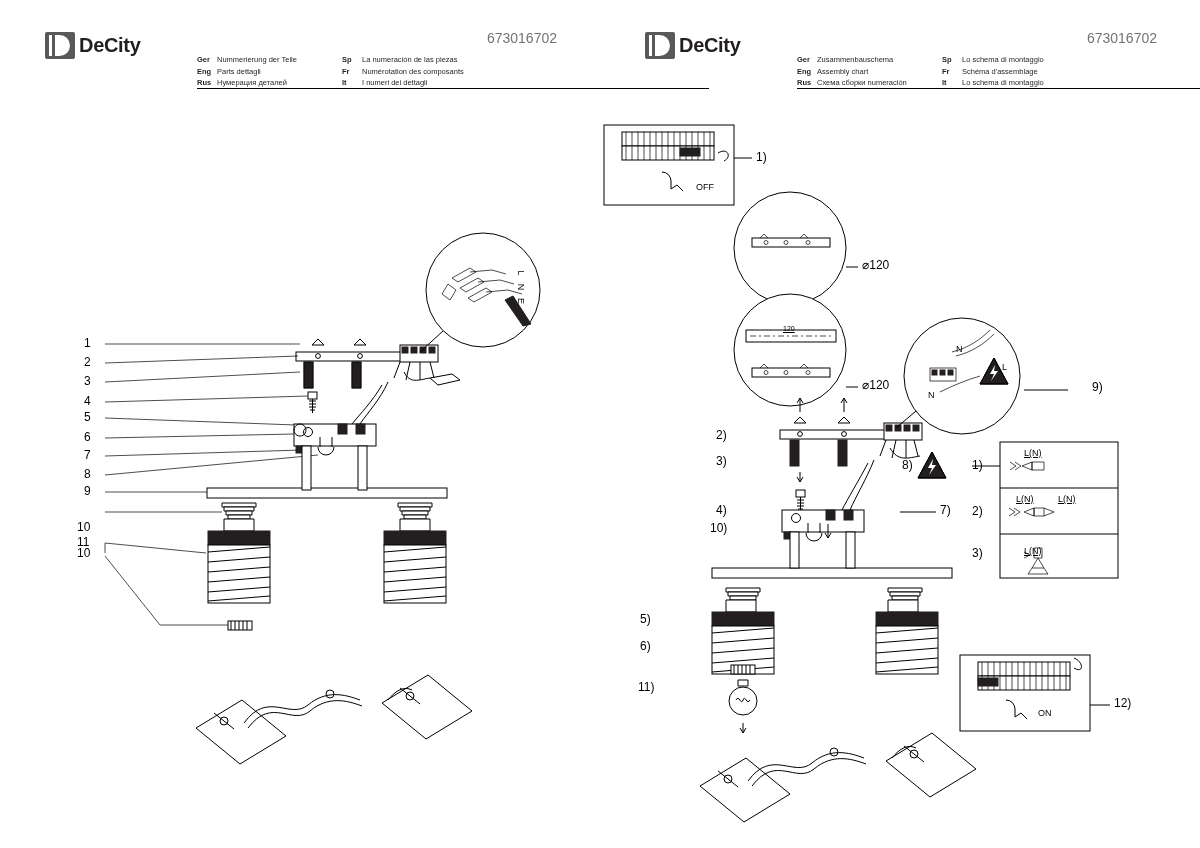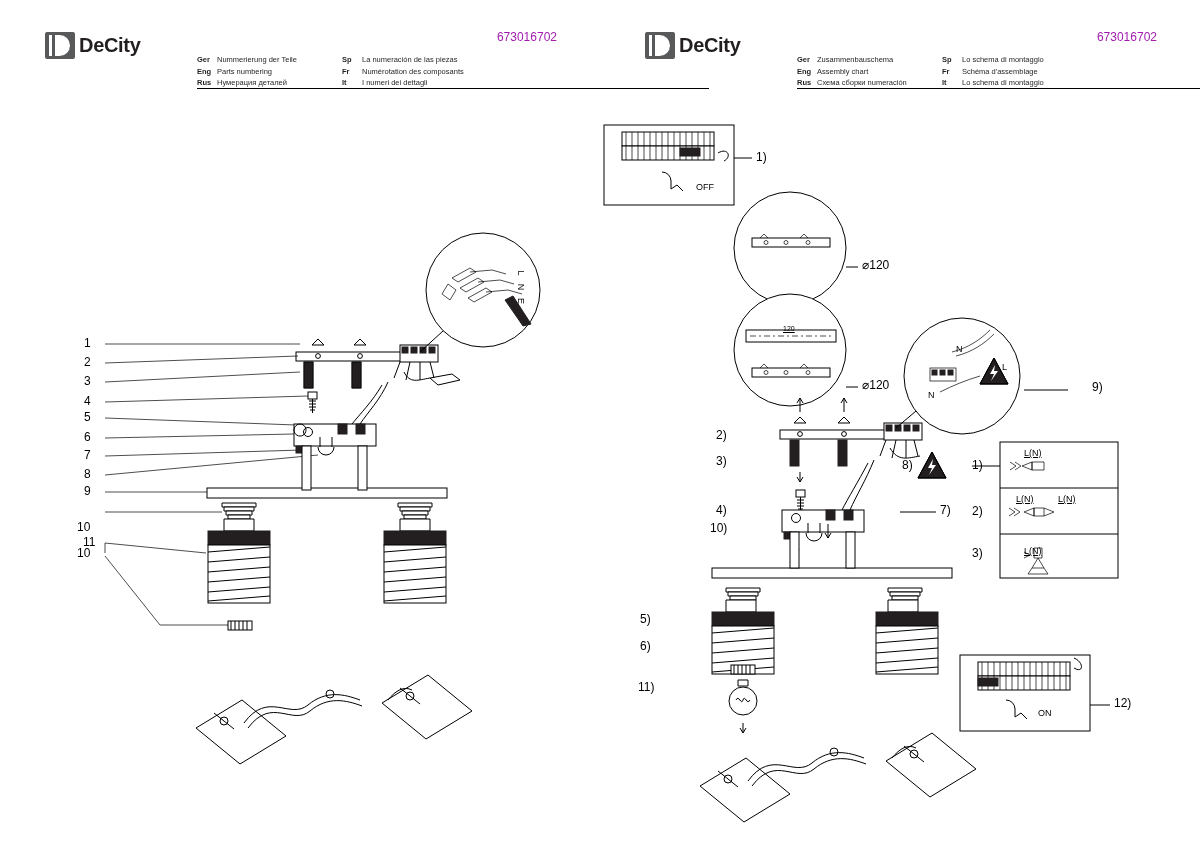--- a/index.html
+++ b/index.html
@@ -53,21 +53,21 @@
     background: #ffffff;
     border-radius: 0 11px 11px 0;
   }
   .logo-text {
     font-size: 20px; font-weight: bold; color: #231f20;
     letter-spacing: -0.3px;
   }
   .logo-text .lt-de { color: #231f20; }
   .code {
     position: absolute; right: 0; top: 6px;
-    font-size: 12px; color: #a21caf;
+    font-size: 14px; color: #737373;
   }
   .lang-table {
     position: absolute; left: 152px; top: 30px;
     width: 360px;
     font-size: 7.5px; color: #231f20;
     line-height: 11.5px;
   }
   .lang-row { display: flex; }
   .lang-col { display: flex; }
   .lang-col.c1 { width: 145px; align-items: flex-end; }
@@ -109,21 +109,21 @@
             <span class="lang-val">Nummerierung der Teile</span>
           </div>
           <div class="lang-col c2">
             <span class="lang-key">Sp</span>
             <span class="lang-val">La numeración de las piezas</span>
           </div>
         </div>
         <div class="lang-row">
           <div class="lang-col c1">
             <span class="lang-key">Eng</span>
-            <span class="lang-val">Parts numbering</span>
+            <span class="lang-val">Parts dettagli</span>
           </div>
           <div class="lang-col c2">
             <span class="lang-key">Fr</span>
             <span class="lang-val">Numérotation des composants</span>
           </div>
         </div>
         <div class="lang-row">
           <div class="lang-col c1">
             <span class="lang-key">Rus</span>
             <span class="lang-val">Нумерация деталей</span>
@@ -268,21 +268,21 @@
     <div class="lbl" style="left:84px; top:336px;">1</div>
     <div class="lbl" style="left:84px; top:355px;">2</div>
     <div class="lbl" style="left:84px; top:374px;">3</div>
     <div class="lbl" style="left:84px; top:394px;">4</div>
     <div class="lbl" style="left:84px; top:410px;">5</div>
     <div class="lbl" style="left:84px; top:430px;">6</div>
     <div class="lbl" style="left:84px; top:448px;">7</div>
     <div class="lbl" style="left:84px; top:467px;">8</div>
     <div class="lbl" style="left:84px; top:484px;">9</div>
     <div class="lbl" style="left:77px; top:520px;">10</div>
-    <div class="lbl" style="left:83px; top:535px;">11</div>
+    <div class="lbl" style="left:77px; top:535px;">11</div>
     <div class="lbl" style="left:77px; top:546px;">10</div>
 
     <div class="lbl lbl-s" style="left:518px; top:268px; transform:rotate(90deg);">L</div>
     <div class="lbl lbl-s" style="left:518px; top:282px; transform:rotate(90deg);">N</div>
     <div class="lbl lbl-s" style="left:518px; top:296px; transform:rotate(90deg);">E</div>
   </div>
 
   <div class="panel panel-right">
 
     <div class="hdr">

